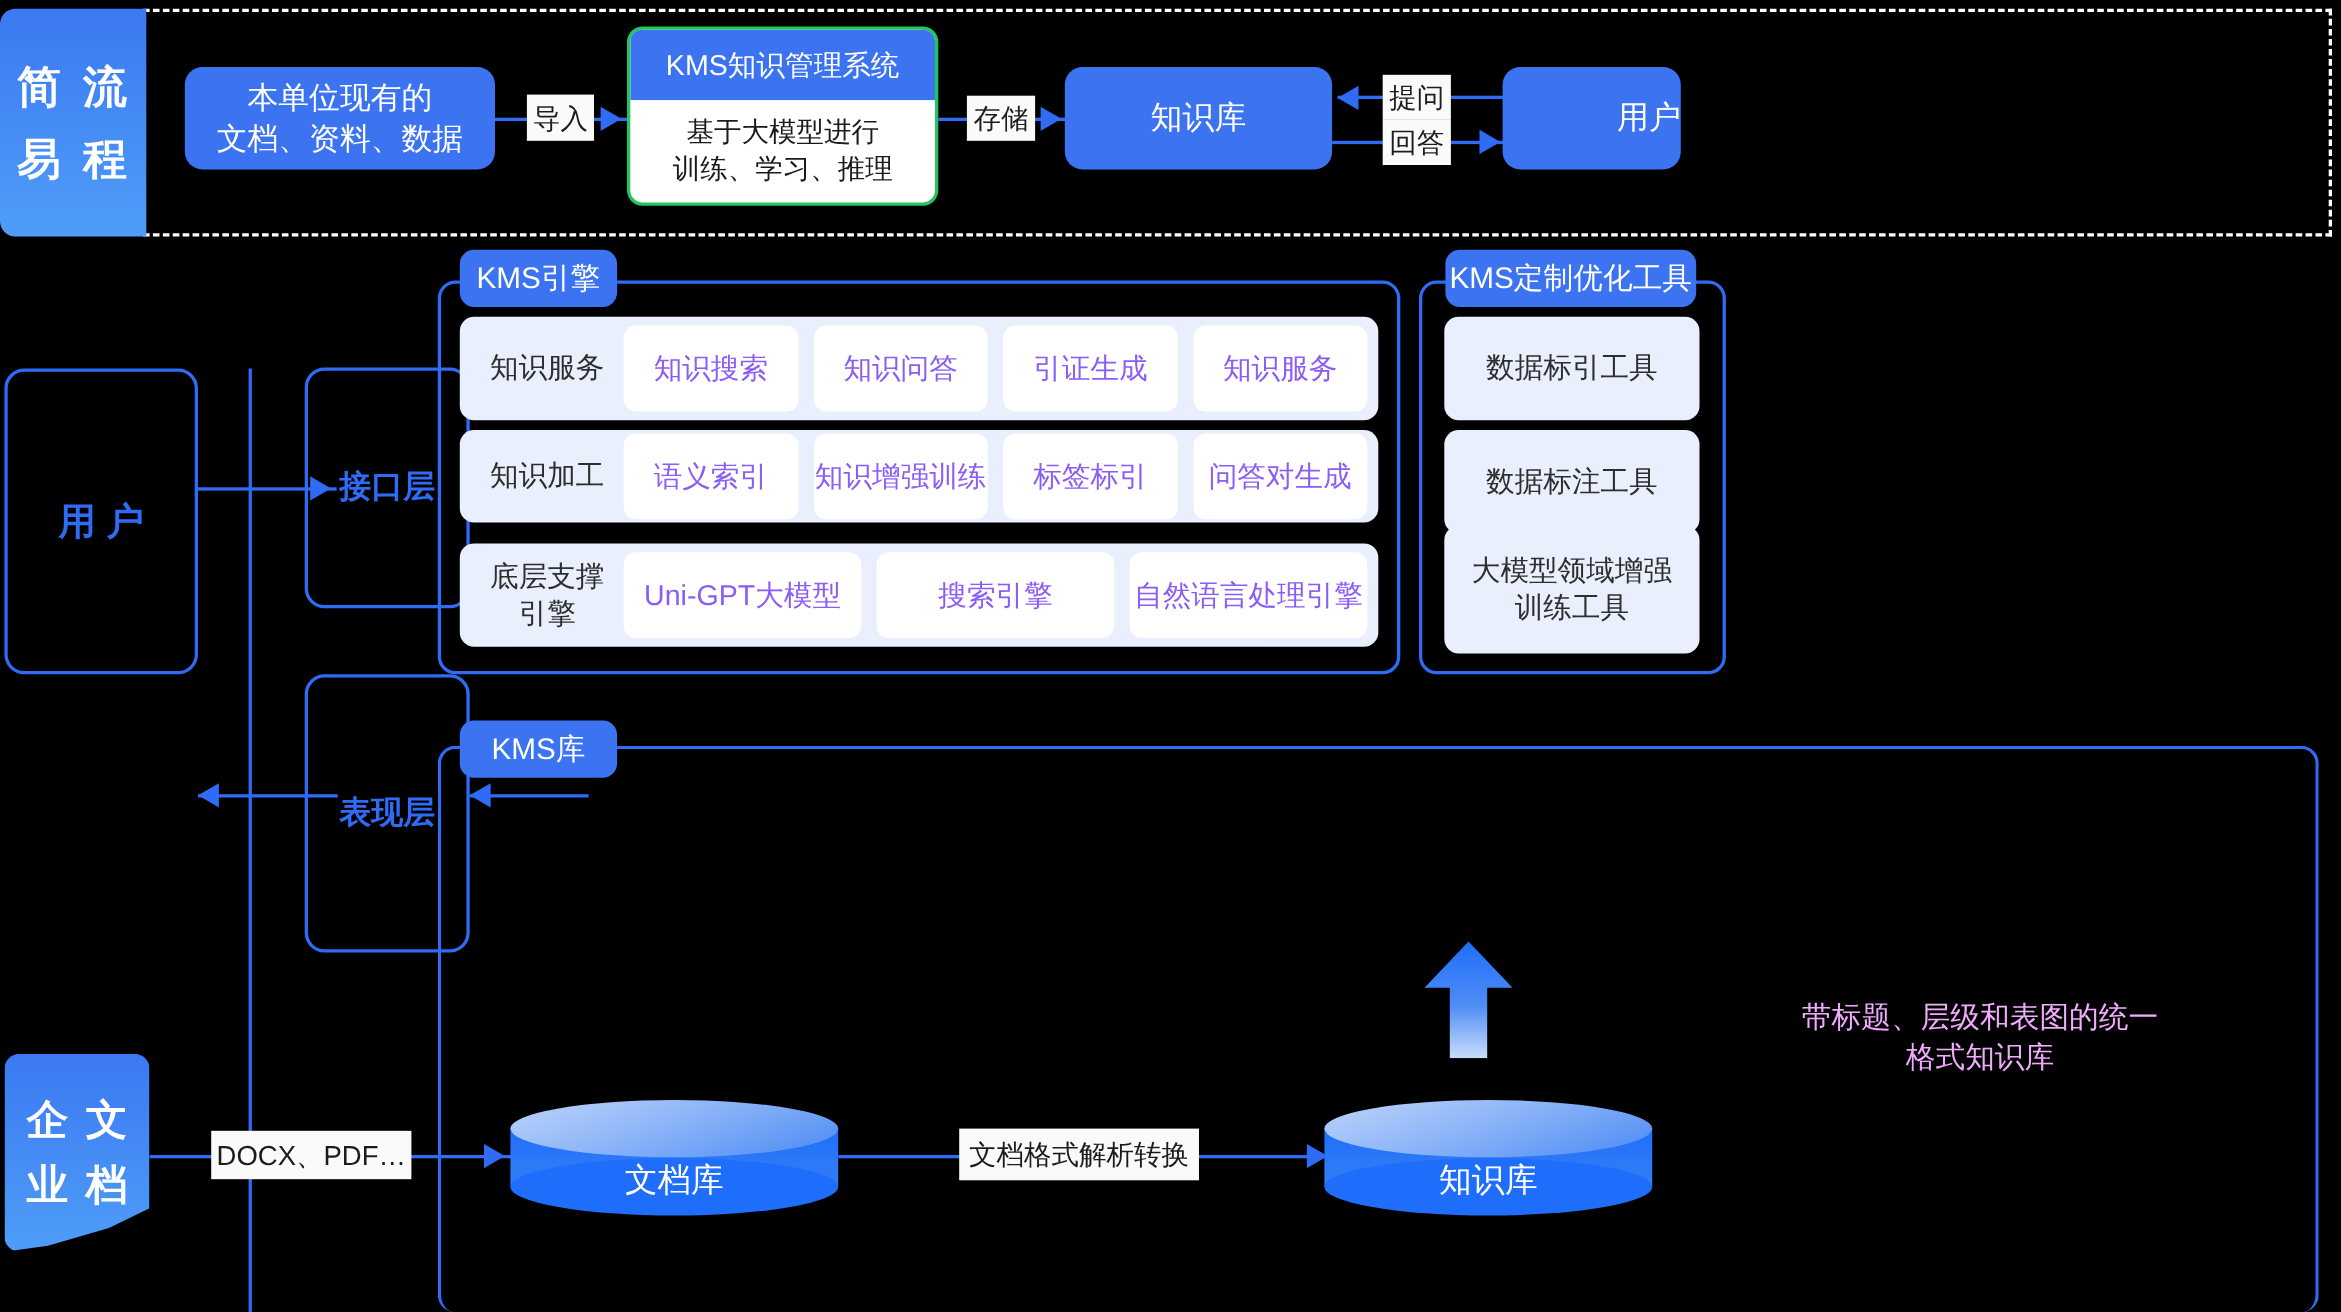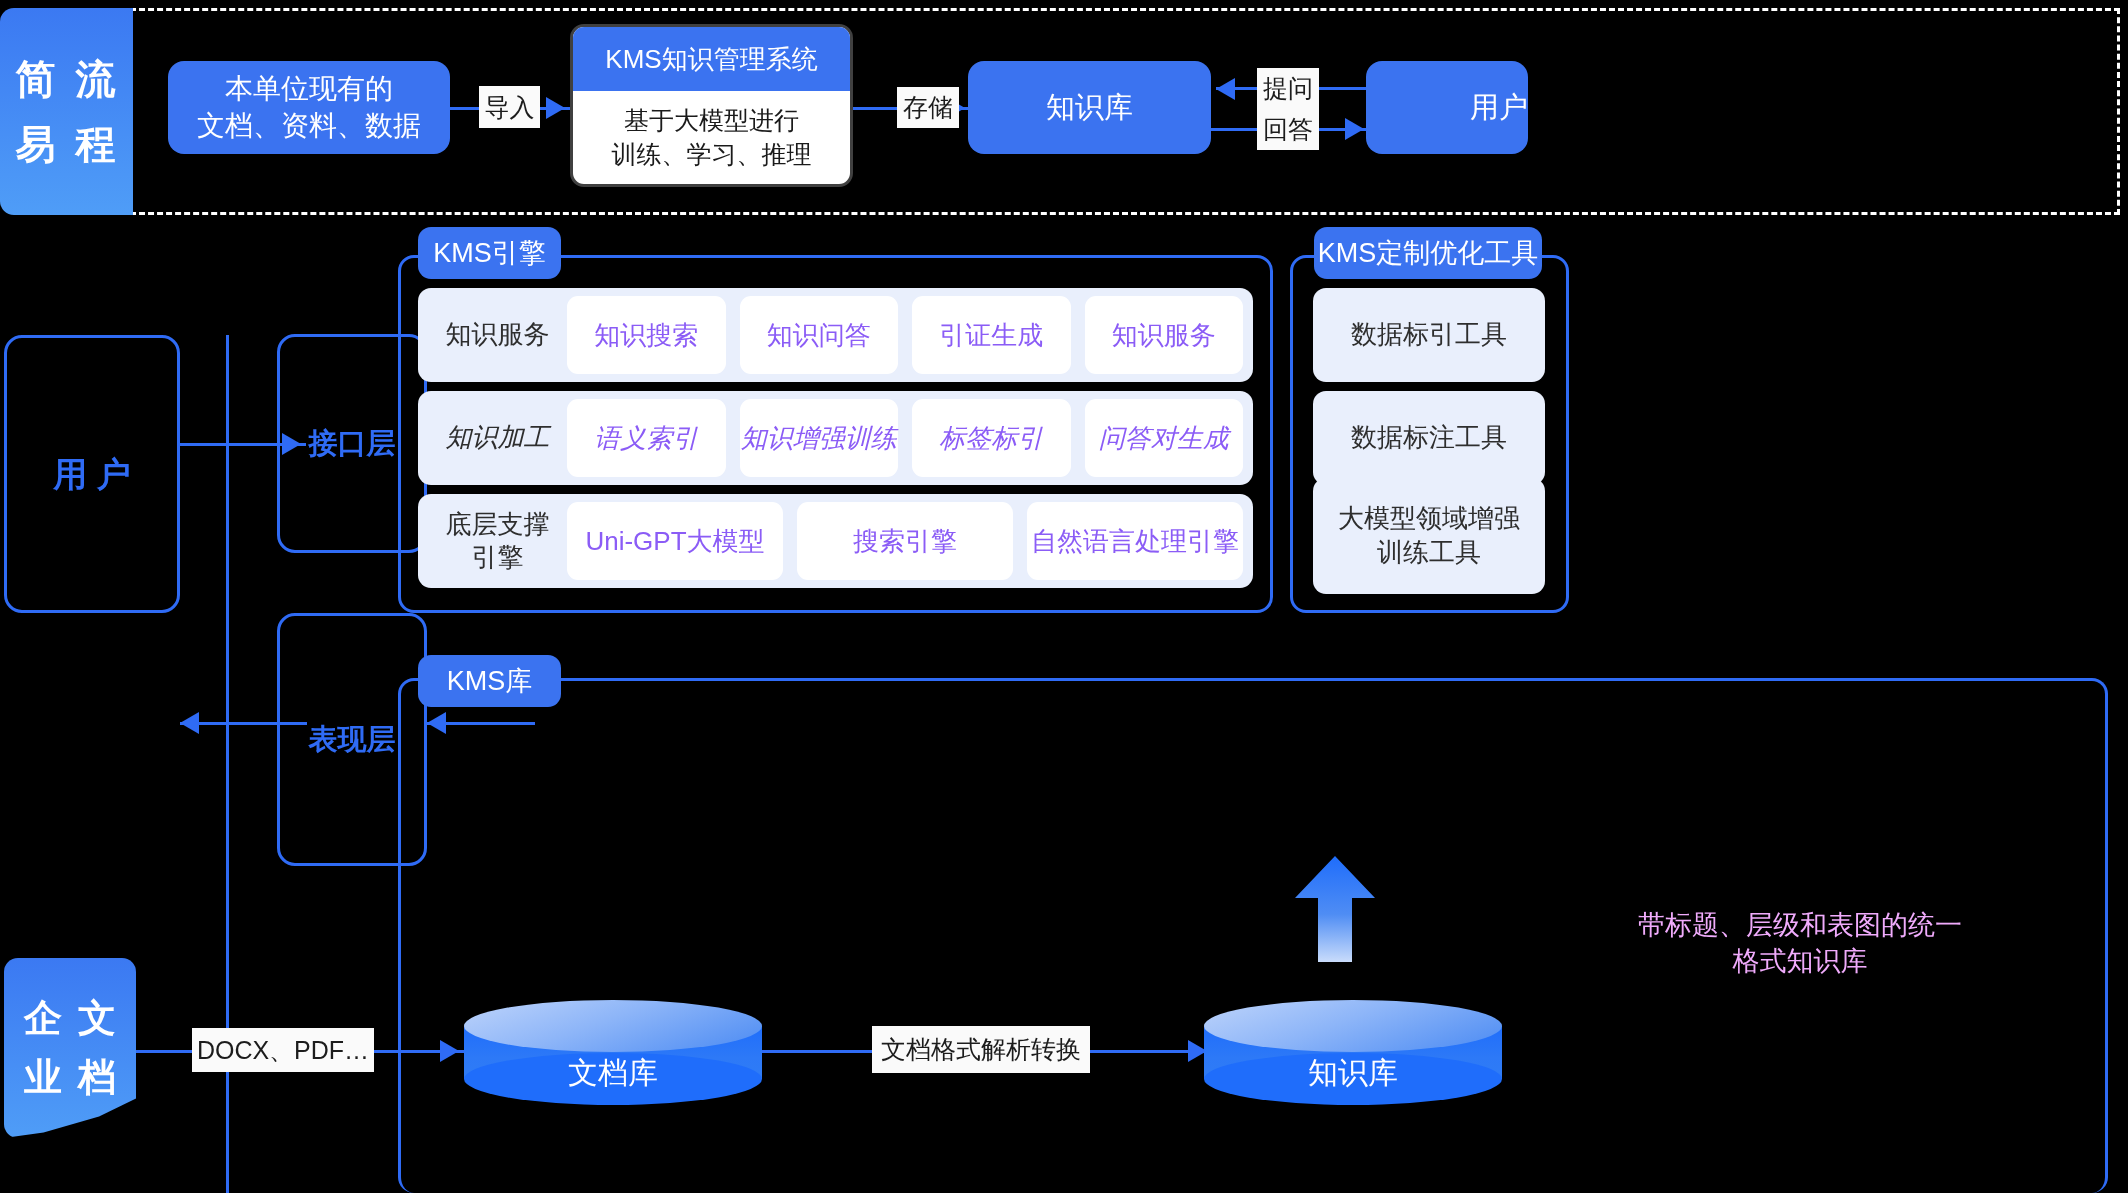--- a/index.html
+++ b/index.html
@@ -73,21 +73,21 @@
     font-size: 40px; font-weight: bold; letter-spacing: 2px;
   }
   #flow-tag .col { display: flex; flex-direction: column; gap: 10px; }
   #flow-tag .row { display: flex; gap: 18px; }
 
   
   #kms-card {
     left: 570px; top: 24px; width: 283px; height: 163px;
     border-radius: 14px; overflow: hidden;
     background: #fff;
-    border: 3px solid #404040;
+    border: 3px solid #22c55e;
   }
   #kms-card .head {
     background: #3b73f0; color: #fff;
     height: 64px; display: flex; align-items: center; justify-content: center;
     font-size: 26px;
   }
   #kms-card .body {
     height: 93px; color: #1a1a1a; font-size: 25px;
     display: flex; align-items: center; justify-content: center;
     text-align: center; line-height: 1.34;
@@ -217,21 +217,21 @@
 
   <div class="abs" id="kms-card">
     <div class="head">KMS知识管理系统</div>
     <div class="body">
         <span class="ml">基于大模型进行<br>训练、学习、推理</span>
       </div>
   </div>
 
   <div class="abs line-h" style="left:853px;top:107px;width:117px;"></div>
   <div class="abs arrow-r" style="left:946px;top:97px;"></div>
-  <div class="abs edge-label" style="left:879px;top:87px;width:62px;height:41px;margin-left:18px;">存储</div>
+  <div class="abs edge-label" style="left:879px;top:87px;width:62px;height:41px;">存储</div>
 
   <div class="abs solid-box" style="left:968px;top:61px;width:243px;height:93px;font-size:29px;">
     <span>知识库</span>
   </div>
 
   <div class="abs line-h" style="left:1216px;top:87px;width:156px;"></div>
   <div class="abs arrow-l" style="left:1216px;top:78px;"></div>
   <div class="abs edge-label" style="left:1257px;top:68px;width:62px;height:41px;">提问</div>
 
   <div class="abs line-h" style="left:1211px;top:128px;width:157px;"></div>
@@ -274,21 +274,21 @@
   <div class="abs eng-row" style="left:418px;top:288px;width:835px;height:94px;">
     <div class="eng-rowlabel"><span class="ml">知识服务</span></div>
     <div class="eng-cells">
       <div class="eng-cell">知识搜索</div>
       <div class="eng-cell">知识问答</div>
       <div class="eng-cell">引证生成</div>
       <div class="eng-cell">知识服务</div>
     </div>
   </div>
 
-  <div class="abs eng-row" style="left:418px;top:391px;width:835px;height:94px;font-style:italic;">
+  <div class="abs eng-row" style="left:418px;top:391px;width:835px;height:84px;">
     <div class="eng-rowlabel"><span class="ml">知识加工</span></div>
     <div class="eng-cells">
       <div class="eng-cell">语义索引</div>
       <div class="eng-cell">知识增强训练</div>
       <div class="eng-cell">标签标引</div>
       <div class="eng-cell">问答对生成</div>
     </div>
   </div>
 
   <div class="abs eng-row" style="left:418px;top:494px;width:835px;height:94px;">

